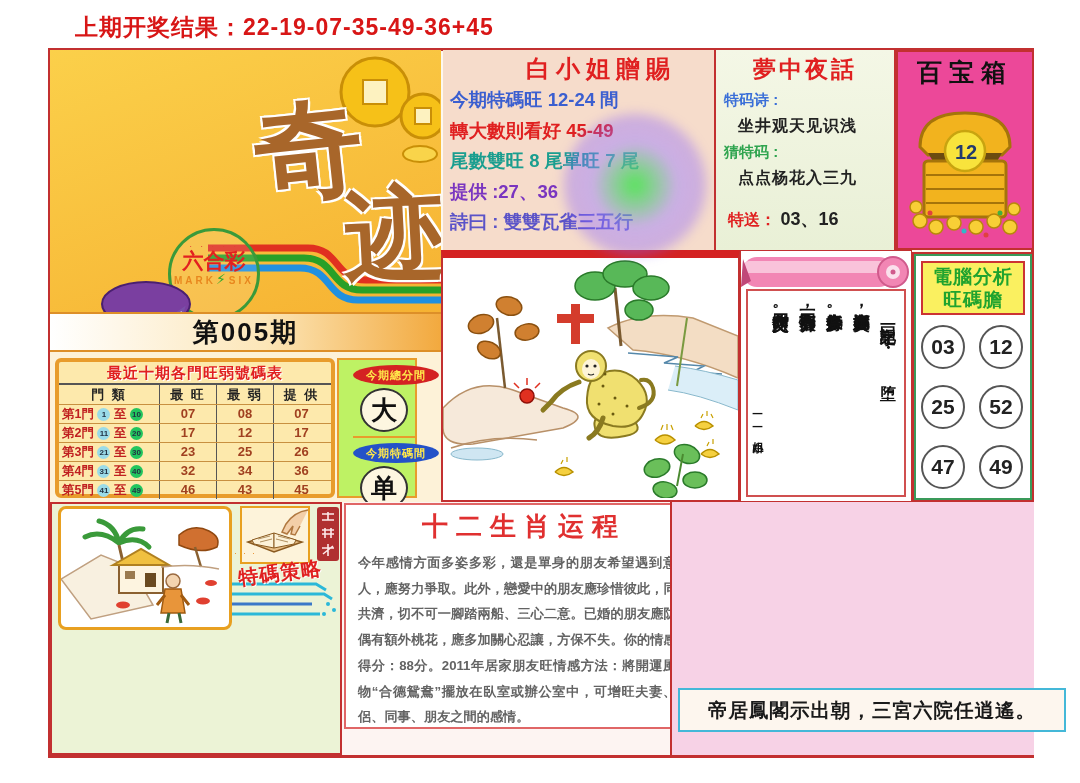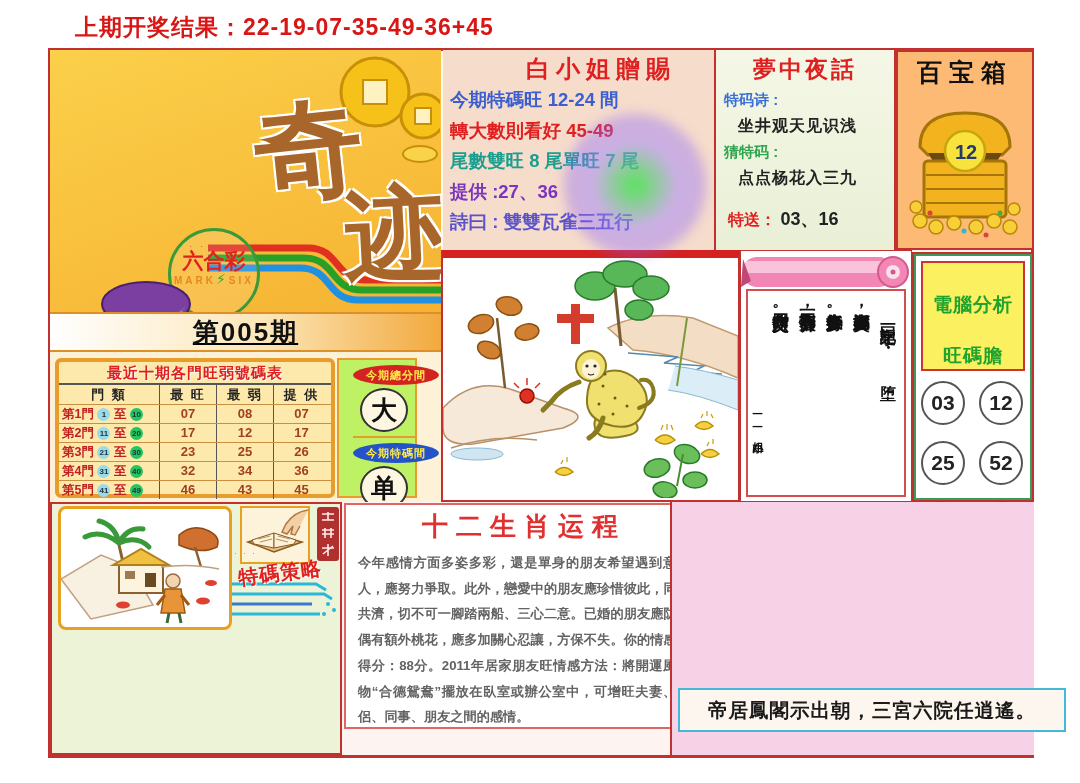--- a/index.html
+++ b/index.html
@@ -25,21 +25,21 @@
   #logo-main{font-size:21px;font-weight:900;color:#e22020;font-family:"DejaVu Serif",serif;line-height:20px;}
   #logo-bolt{color:#2faa2f;font-size:14px;}
   #logo-sub{font-size:10px;font-weight:bold;color:#e8871e;letter-spacing:3px;}
   #rainbow{left:150px;top:186px;width:245px;height:80px;z-index:2;}
   #mushroom{left:50px;top:228px;width:96px;height:86px;z-index:5;}
   #coins{left:250px;top:4px;width:140px;height:110px;z-index:1;}
 
   
   #issueband{left:50px;top:312px;width:391px;height:40px;background:linear-gradient(90deg,#ffffff 0%,#fce6b8 55%,#f2a93e 100%);
              border-top:2px solid #dd8f28;border-bottom:2px solid #dd8f28;box-sizing:border-box;
-             display:flex;align-items:center;justify-content:center;text-decoration:underline;}
+             display:flex;align-items:center;justify-content:center;}
   #issueband span{font-size:26px;font-weight:900;color:#111;letter-spacing:2px;}
 
   
   #leftcream{left:50px;top:352px;width:391px;height:150px;background:#fdf2d8;}
 
   
   #gatetable{left:55px;top:358px;width:280px;height:140px;background:#fde9ac;border:4px solid #e89c2c;border-radius:6px;box-sizing:border-box;}
   #gt-title{font-size:15px;font-weight:900;color:#e02020;text-align:center;line-height:21px;letter-spacing:1px;
             text-shadow:1px 1px 0 #fff;}
   .gt-row{display:grid;grid-template-columns:100px 57px 57px 56px;align-items:center;border-top:1px solid #c89040;}
@@ -73,40 +73,40 @@
   #dream{left:716px;top:50px;width:180px;height:200px;background:linear-gradient(#f4f7e6,#e9f0d6);
          border-right:2px solid #c23030;box-sizing:border-box;}
   #dream-title{font-size:23px;font-weight:900;color:#e02020;text-align:center;letter-spacing:3px;margin-top:4px;font-family:"DejaVu Serif",serif;}
   .dream-label{font-size:15px;font-weight:bold;margin:6px 0 0 8px;}
   .dream-poem{font-size:16px;font-weight:bold;color:#222;margin:6px 0 0 22px;letter-spacing:1px;}
   #dream-gift{margin:18px 0 0 12px;font-size:16px;}
   #dream-gift .glabel{color:#e02020;font-weight:900;}
   #dream-gift .gval{color:#222;font-weight:bold;font-size:18px;}
 
   
-  #treasure{left:896px;top:50px;width:138px;height:200px;background:#fdba74;border:2px solid #c23030;box-sizing:border-box;text-align:center;}
+  #treasure{left:896px;top:50px;width:138px;height:200px;background:#ec4899;border:2px solid #c23030;box-sizing:border-box;text-align:center;}
   #treasure-title{font-size:25px;font-weight:bold;color:#111;letter-spacing:7px;margin-top:4px;font-family:"DejaVu Serif",serif;}
 
   
   #picture{left:441px;top:250px;width:299px;height:252px;background:#fff;border:2px solid #c23030;border-top:8px solid #d42222;box-sizing:border-box;}
 
   
   #scrollpanel{left:740px;top:250px;width:172px;height:252px;background:#fff;border:1px solid #c23030;box-sizing:border-box;}
   #scrollhead{left:0;top:2px;width:170px;height:40px;}
   #scrollbody{left:5px;top:38px;width:160px;height:208px;border:2px solid #d05050;box-sizing:border-box;
               writing-mode:vertical-rl;text-orientation:upright;padding:8px 6px;}
   .scol{color:#111;font-weight:bold;margin-left:5px;font-family:"DejaVu Serif",serif;}
   .scol-head{font-size:16px;padding-top:16px;}
   .scol-poem{font-size:16.5px;padding-top:2px;}
   .scol-sig{font-size:11px;padding-top:108px;}
 
   
   #computer{left:912px;top:252px;width:122px;height:250px;background:#fff;border:2px solid #c23030;box-shadow:inset 0 0 0 2px #3a9a5a;box-sizing:border-box;text-align:center;}
   #comp-head{margin:7px auto 4px;width:100px;background:#faf060;border:2px solid #cc3333;padding:2px 0;}
-  #comp-head div{font-size:19px;font-weight:900;color:#1fa32e;line-height:23px;letter-spacing:1px;margin-top:28px;}
+  #comp-head div{font-size:19px;font-weight:900;color:#1fa32e;line-height:23px;letter-spacing:1px;}
   #comp-grid{display:grid;grid-template-columns:46px 46px;gap:16px 12px;justify-content:center;margin-top:10px;}
   .comp-ball{width:44px;height:44px;border:2px solid #555;border-radius:50%;background:#fff;
              display:flex;align-items:center;justify-content:center;font-size:21px;font-weight:bold;color:#222;box-sizing:border-box;}
 
   
   #bottomleft{left:50px;top:502px;width:292px;height:253px;background:#ecf3d6;border:2px solid #c23030;box-sizing:border-box;}
   #hutbox{left:58px;top:506px;width:174px;height:124px;background:#fff;border:3px solid #e8a020;border-radius:8px;box-sizing:border-box;overflow:hidden;}
   #bookbox{left:240px;top:506px;width:70px;height:58px;background:#fdf3da;border:2px solid #e8a020;box-sizing:border-box;}
   #seal{left:316px;top:506px;width:24px;height:56px;}
   #stamp{left:238px;top:558px;width:110px;transform:rotate(-7deg);font-size:20px;font-weight:900;color:#e02020;

